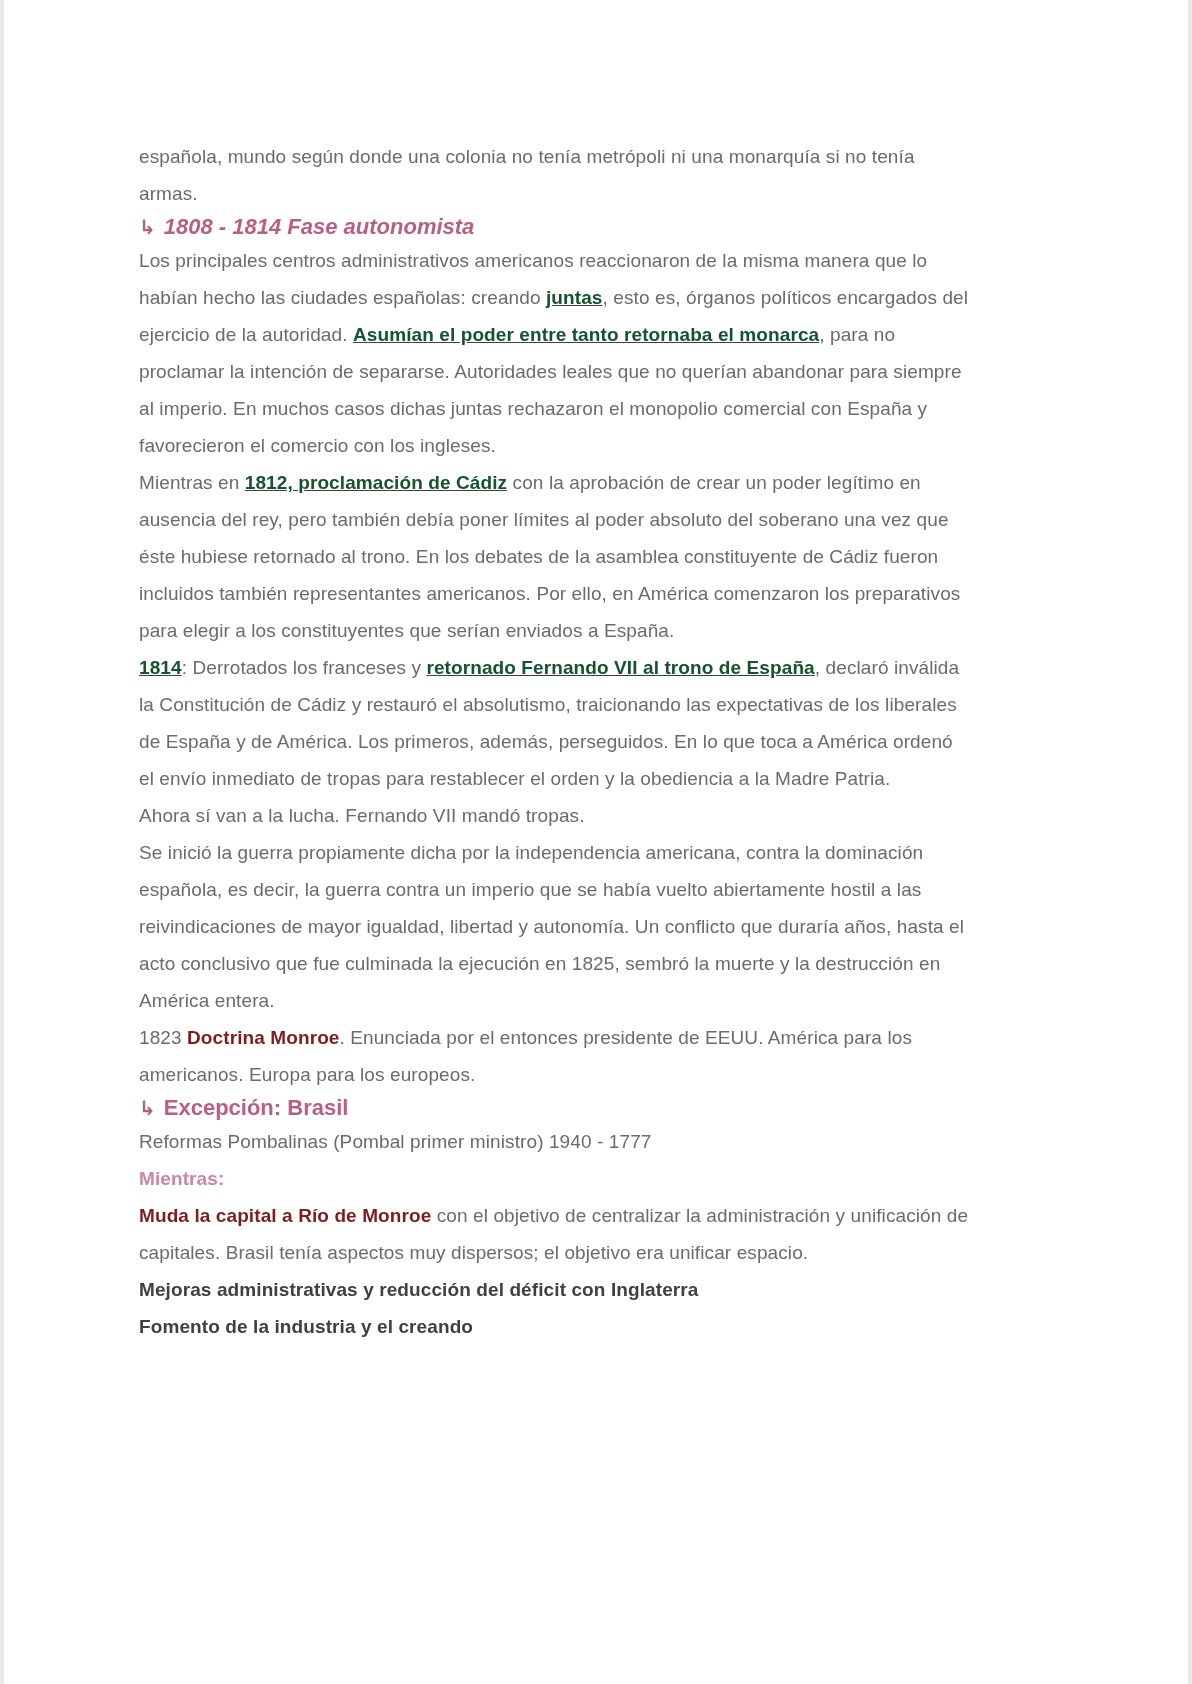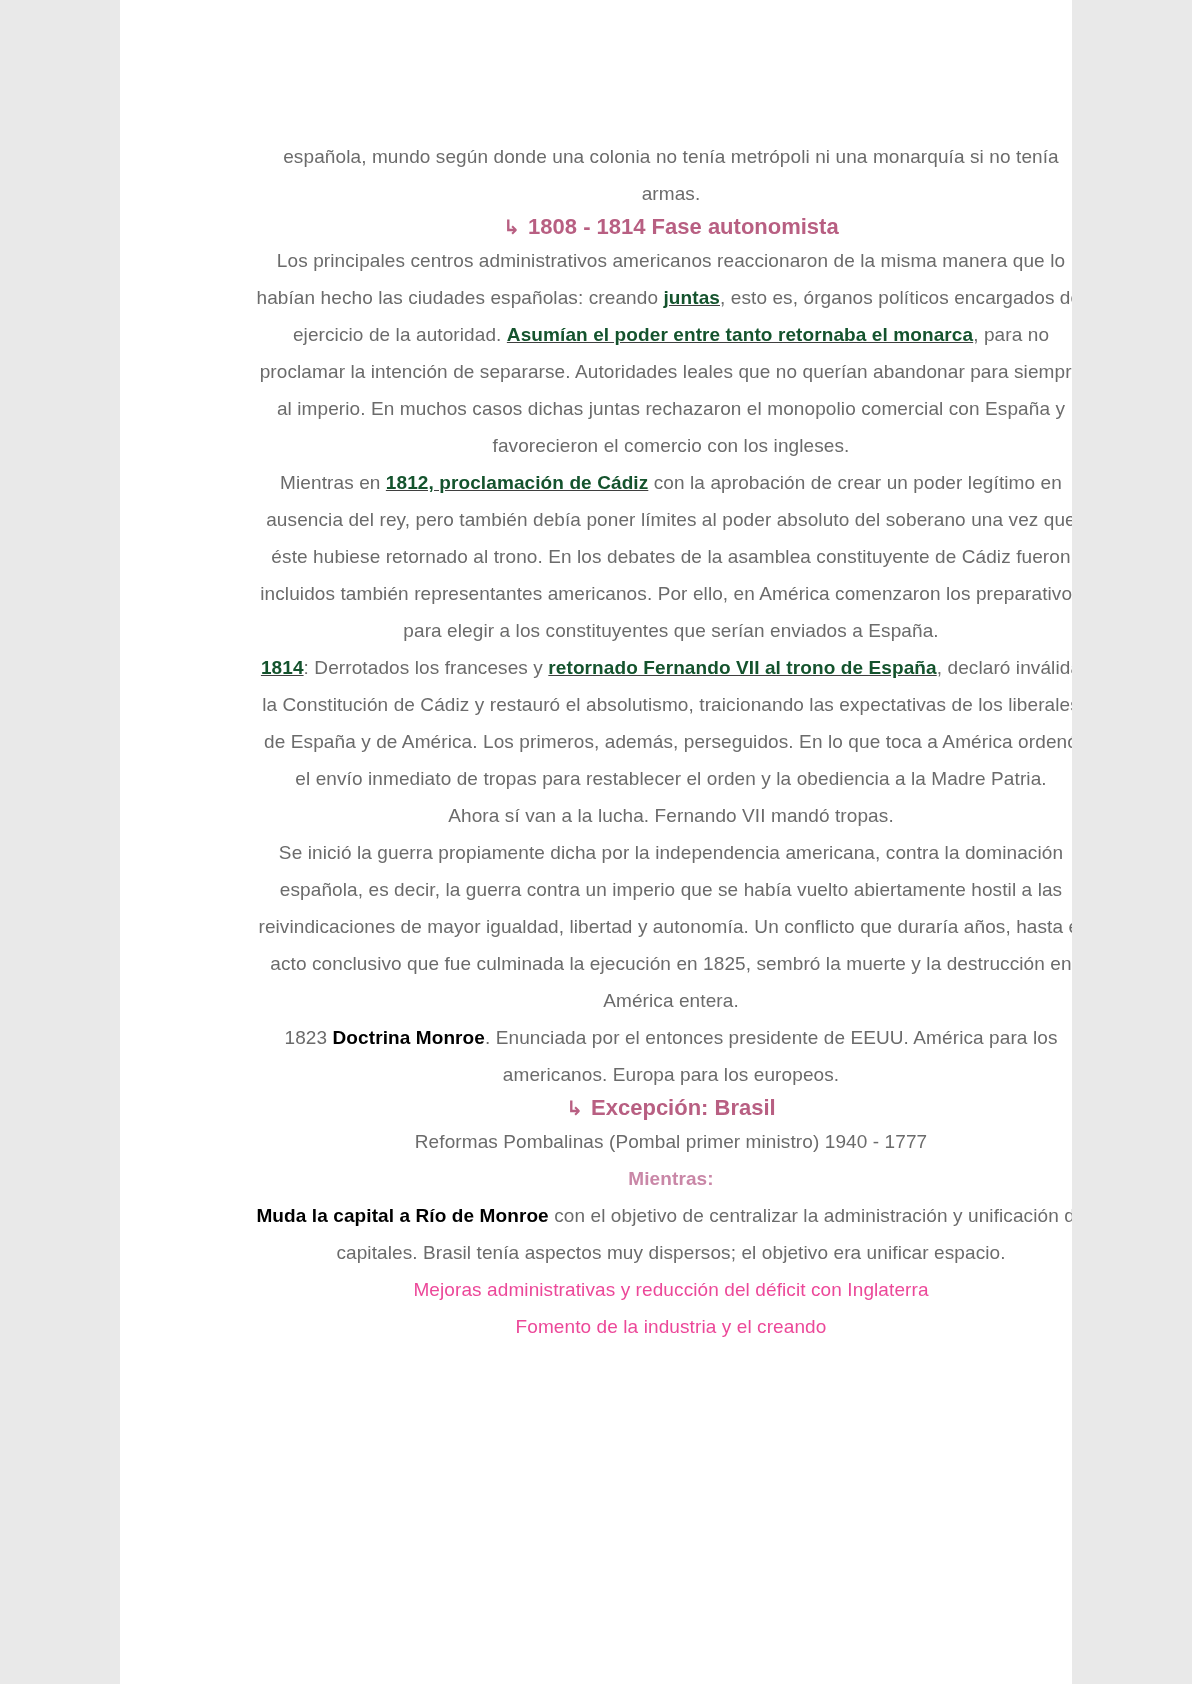--- a/index.html
+++ b/index.html
@@ -2,27 +2,26 @@
 <html lang="es"><head>
 <meta charset="utf-8">
 <style>
   html, body {
     margin: 0;
     padding: 0;
     background: #e9e9e9;
   }
   .page {
     position: relative;
-    width: 952px;
+    width: 1184px;
     height: 1684px;
     background: #ffffff;
     margin: 0 auto;
     overflow: hidden;
     font-family: "Liberation Sans", "DejaVu Sans", sans-serif;
-    text-align: center;
   }
   .content {
     position: absolute;
     left: 135px;
     top: 138px;
     width: 832px;
   }
   p.body {
     margin: 0;
     font-size: 19px;
@@ -30,46 +29,46 @@
     color: #6b6b6b;
     letter-spacing: 0.1px;
   }
   .seg-bold-ul {
     color: #14532d;
     font-weight: 700;
     text-decoration: underline;
     text-decoration-color: #3f3f3f;
   }
   .seg-bold {
-    color: #000000;
+    color: #7f1d1d;
     font-weight: 700;
   }
   h2.phase-heading {
     margin: 0;
     font-size: 22px;
     line-height: 30px;
     font-weight: 700;
     color: #b85f82;
   }
-  .h1-spacing { margin-top: 24px; margin-bottom: 36px; }
+  .h1-spacing { margin-top: 24px; margin-bottom: 36px; font-style: italic; }
   .h2-spacing { margin-top: 50px; margin-bottom: 34px; }
   .h3-spacing { margin-top: 54px; margin-bottom: 36px; }
   .heading-arrow {
     font-weight: 700;
     color: #b85f82;
     margin-right: 8px;
     font-size: 20px;
   }
   .pink-line {
     color: #c987a7;
     font-weight: 700;
   }
   .bold-line {
-    color: #ec4899;
-    font-weight: 400;
+    color: #404040;
+    font-weight: 700;
   }
 </style>
 </head>
 <body>
 
 <div class="page">
   <div class="content">
 
     <p class="body">
       <span>española, mundo según donde una colonia no tenía metrópoli ni una monarquía si no tenía armas.</span>

